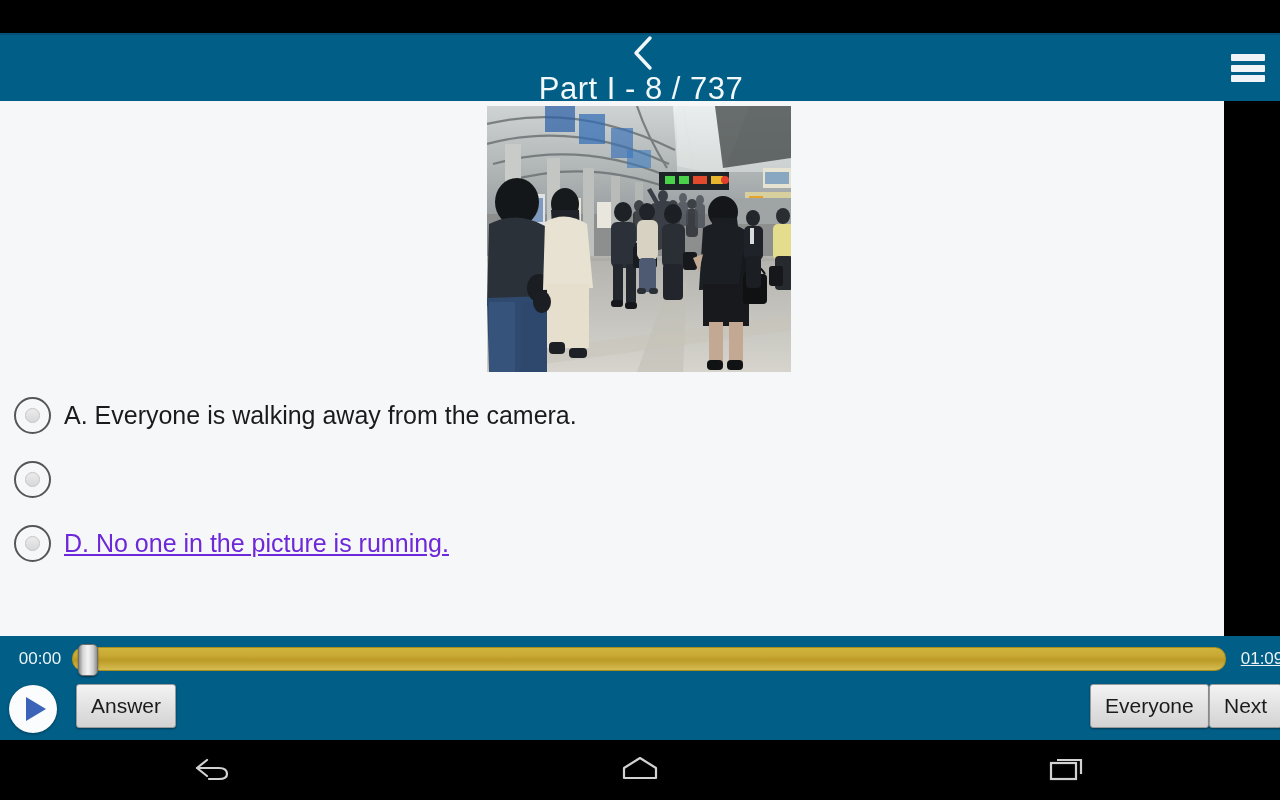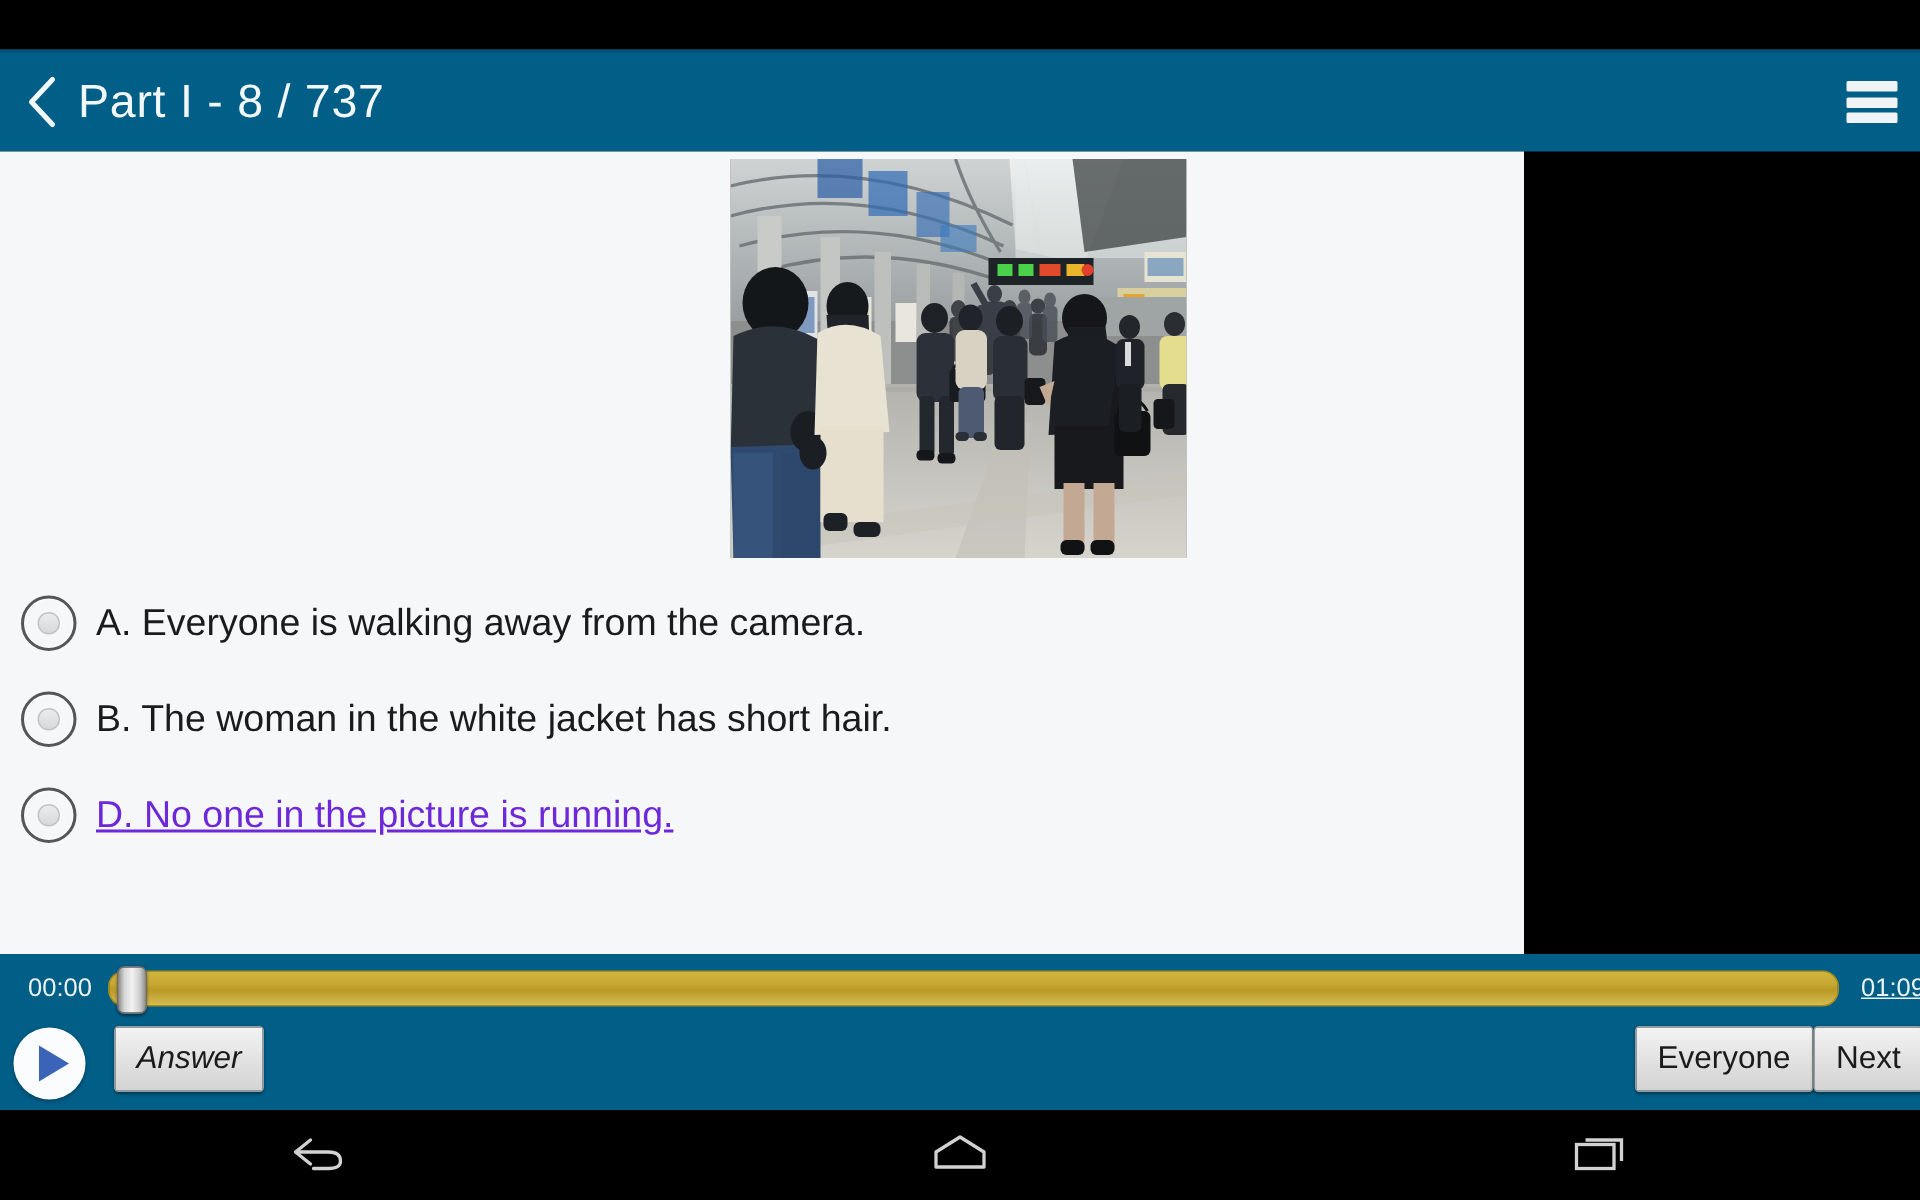--- a/index.html
+++ b/index.html
@@ -15,21 +15,21 @@
   .status-bar {
     position:absolute; left:0; top:0; width:1280px; height:33px;
     background:#000000;
   }
 
   
   .header {
     position:absolute; left:0; top:33px; width:1280px; height:68px;
     background:#005E87;
     border-top:2px solid #015276;
-    display:flex; align-items:center;
+    display:flex; align-items:center;flex-direction:column;
   }
   .back-chevron {
     width:44px; height:68px; margin-left:6px;
     display:flex; align-items:center; justify-content:center;
     cursor:pointer;
   }
   .back-chevron svg { display:block; }
   .header-title {
     color:#F2F7F9; font-size:31px; font-weight:400;
     letter-spacing:0.5px; white-space:nowrap;
@@ -40,21 +40,21 @@
     width:34px; height:28px;
     display:flex; flex-direction:column; justify-content:space-between;
     cursor:pointer;
   }
   .hamburger span {
     display:block; height:7px; width:100%; background:#F0F4F6; border-radius:1px;
   }
 
   
   .content {
-    position:absolute; left:0; top:101px; width:1016px; height:535px;
+    position:absolute; left:0; top:101px; width:1224px; height:535px;
     background:#F6F7F8;
     overflow:hidden;
   }
 
   
   .photo-wrap {
     position:absolute; left:487px; top:5px; width:304px; height:266px;
     overflow:hidden; background:#8d8f8e;
   }
   .photo-wrap svg { display:block; width:304px; height:266px; }
@@ -143,21 +143,21 @@
     min-width:82px; height:44px; padding:0 14px;
     background:linear-gradient(180deg,#F3F3F3 0%, #E3E3E3 48%, #D3D3D3 100%);
     border:1px solid #9a9a9a;
     border-radius:3px;
     color:#1b1b1b; font-size:21px;
     display:flex; align-items:center; justify-content:center;
     cursor:pointer;
     box-shadow:0 1px 2px rgba(0,0,0,0.4);
     white-space:nowrap;
   }
-  .btn-answer { left:76px;font-style:italic; }
+  .btn-answer { left:76px; }
   .btn-previous { left:1090px; }
   .btn-next { left:1209px; min-width:62px; }
 
   
   .navbar {
     position:absolute; left:0; top:740px; width:1280px; height:60px;
     background:#000;
     display:flex; align-items:center; justify-content:space-around;
   }
   .nav-btn {
@@ -364,21 +364,20 @@
       <div class="option-row">
         <span class="radio">
             <span class="dot"></span>
           </span>
         <span class="option-label">A. Everyone is walking away from the camera.</span>
       </div>
       <div class="option-row">
         <span class="radio">
             <span class="dot"></span>
           </span>
-        <span class="option-label">B. The woman in the white jacket has short hair.</span>
       </div>
       <div class="option-row wrong">
         <span class="radio">
             <span class="dot"></span>
           </span>
         <span class="option-label">D. No one in the picture is running.</span>
       </div>
     </div>
   </div>
 

